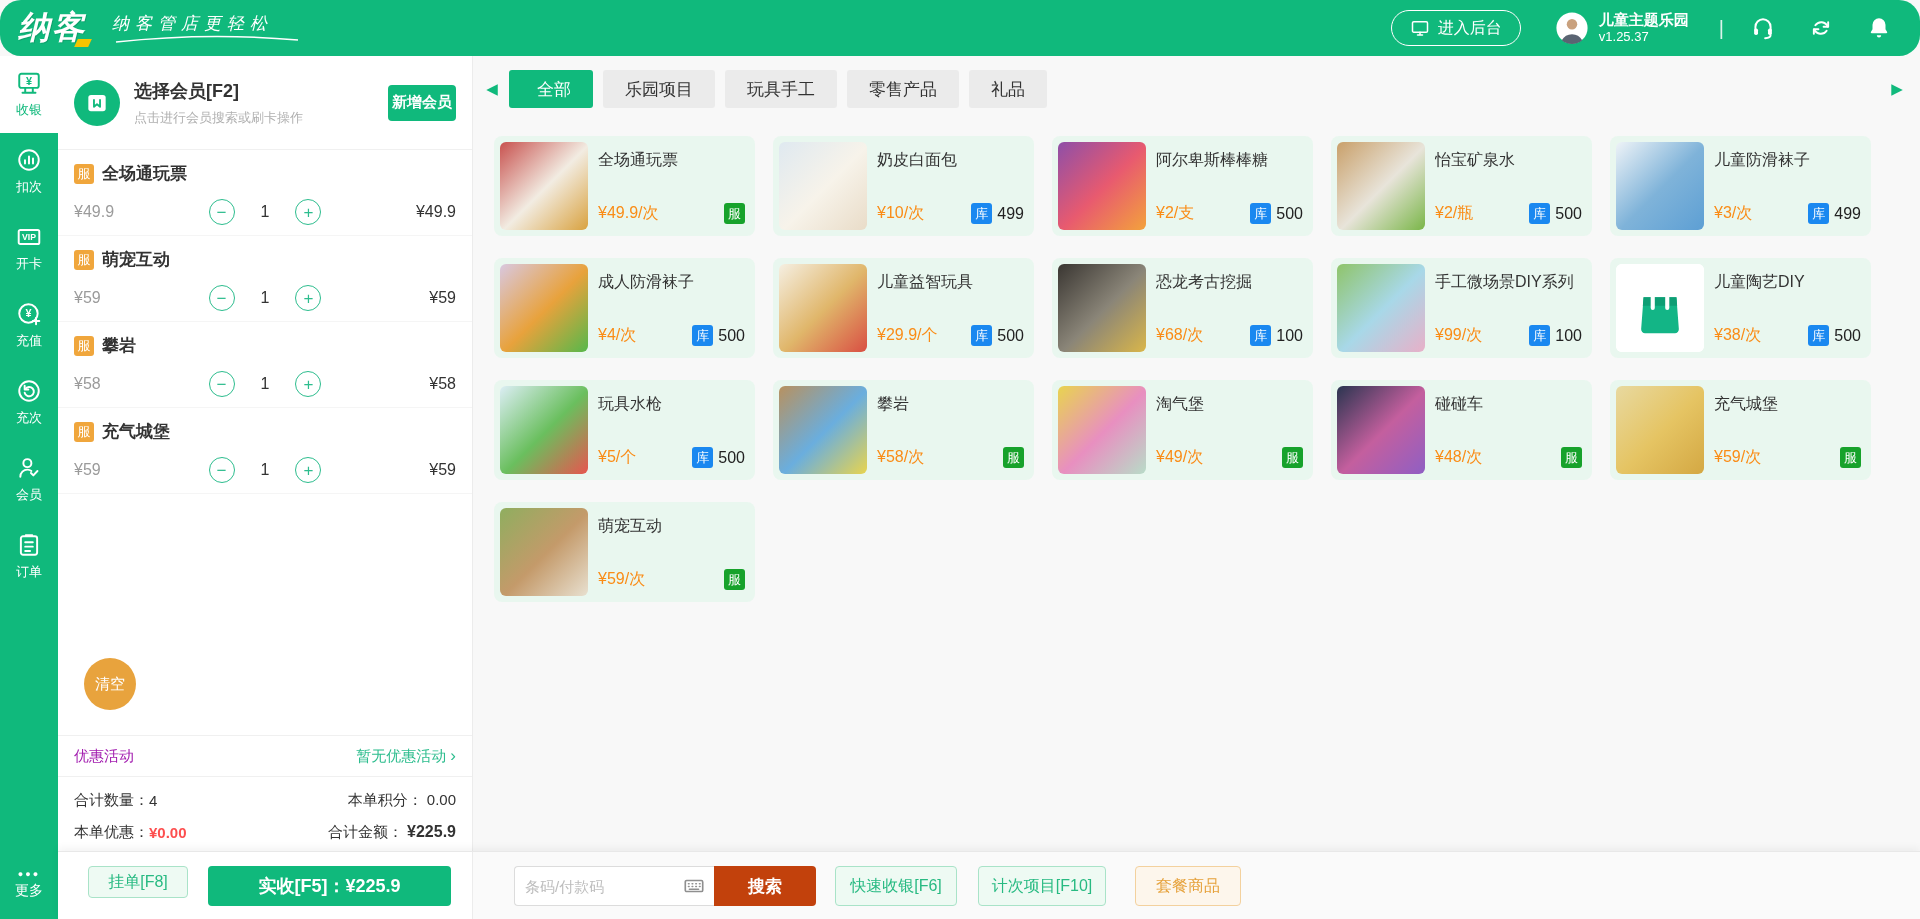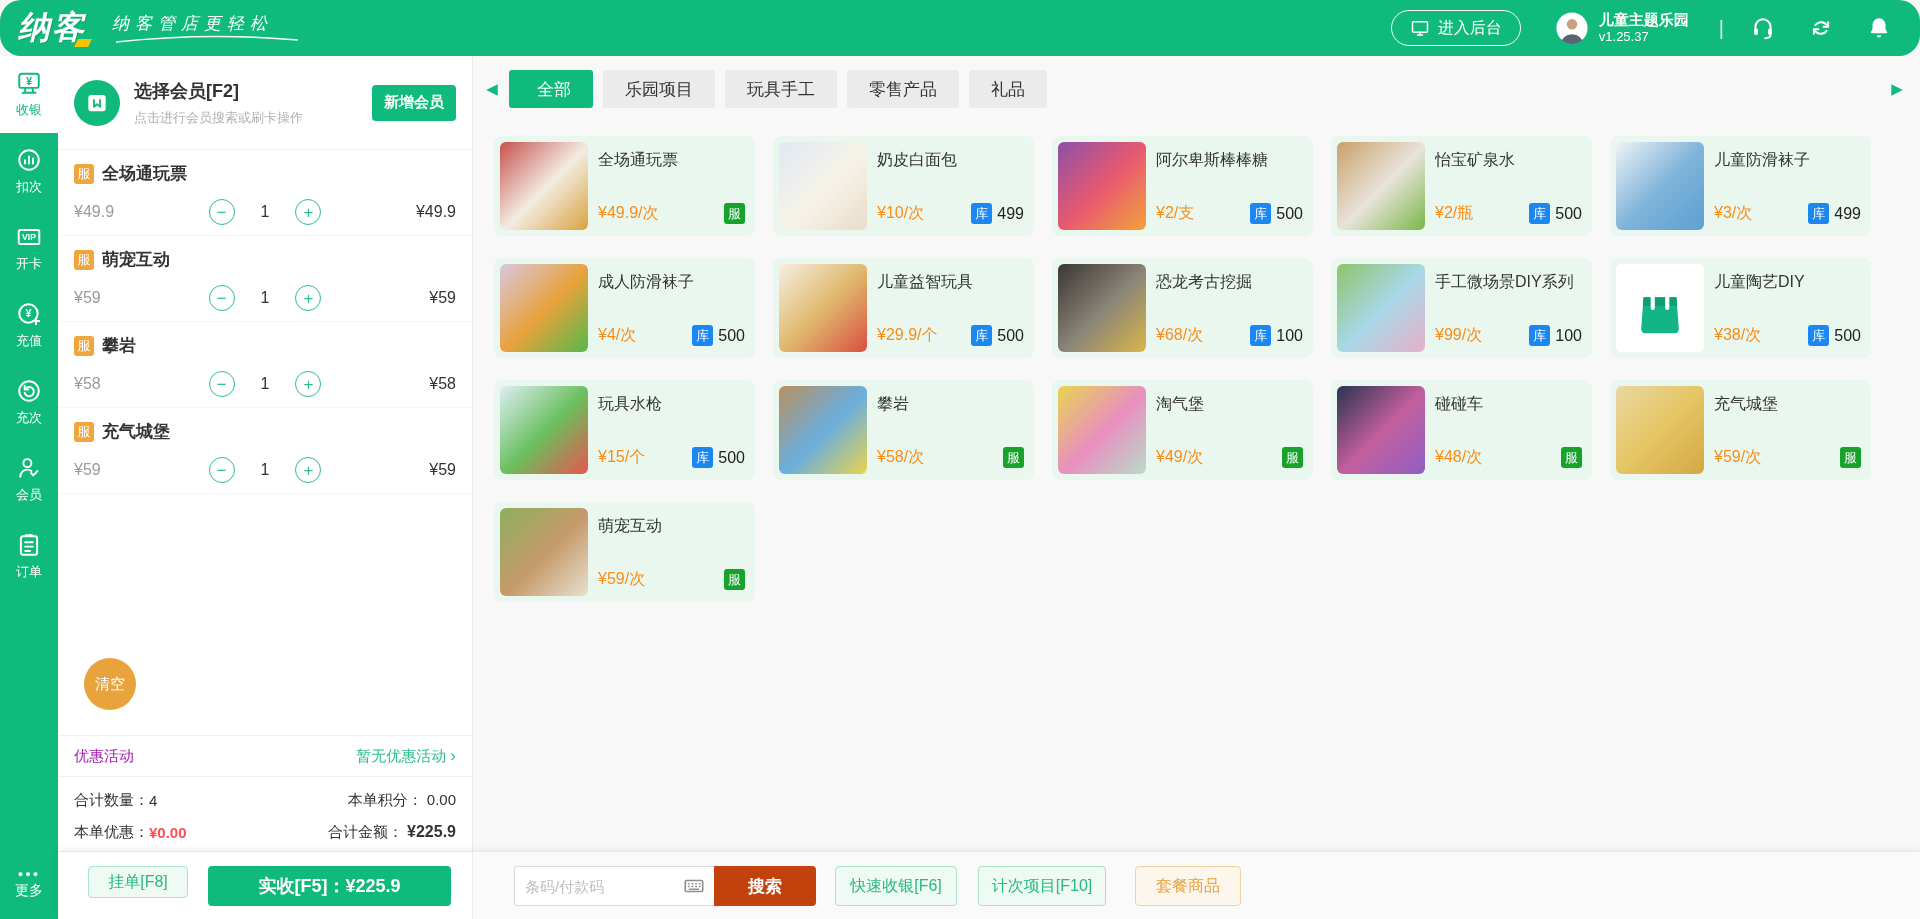--- a/index.html
+++ b/index.html
@@ -44,21 +44,21 @@
   
   .cart { position:absolute; left:58px; top:56px; width:415px; height:795px; background:#fff;
     border-right:1px solid #ececec; z-index:3; }
   .member-head { height:94px; display:flex; align-items:center; padding:0 16px; border-bottom:1px solid #f0f0f0; }
   .member-circle { width:46px; height:46px; border-radius:50%; background:#10b97c; display:flex;
     align-items:center; justify-content:center; cursor:pointer; }
   .member-texts { margin-left:14px; cursor:pointer; }
   .member-title { font-size:18px; font-weight:bold; color:#333; }
   .member-sub { font-size:13px; color:#b0b0b0; margin-top:6px; }
   .add-member-btn { margin-left:auto; background:#10b97c; color:#fff; border:none; border-radius:4px;
-    height:36px; padding:0 12px; font-size:15px; font-weight:bold; cursor:pointer; }
+    height:36px; padding:0 4px; font-size:15px; font-weight:bold; cursor:pointer; }
 
   .c-items { }
   .c-item { padding:12px 16px 10px 16px; border-bottom:1px solid #f5f5f5; }
   .c-name-row { display:flex; align-items:center; gap:8px; }
   .c-badge { width:20px; height:20px; background:#f0a63c; color:#fff; font-size:13px; border-radius:3px;
     display:flex; align-items:center; justify-content:center; flex:none; }
   .c-name { font-size:17px; font-weight:bold; color:#333; }
   .c-ctrl-row { display:flex; align-items:center; margin-top:14px; }
   .c-price { font-size:16px; color:#9b9b9b; width:96px; }
   .c-qty-group { display:flex; align-items:center; gap:26px; margin:0 auto; }
@@ -522,21 +522,21 @@
        <span class="p-stock">500</span>
             </span>
       </div>
     </div>
       </div>
       <div class="p-card">
     <div class="p-img" style="background: linear-gradient(135deg, rgb(220, 238, 245) 0%, rgb(106, 191, 94) 52%, rgb(232, 85, 79) 100%);"></div>
     <div class="p-body">
       <div class="p-name">玩具水枪</div>
       <div class="p-bottom">
-        <span class="p-price">¥15/个</span>
+        <span class="p-price">¥5/个</span>
         <span class="p-badges">
               <span class="p-badge stk">库</span>
        <span class="p-stock">500</span>
             </span>
       </div>
     </div>
       </div>
       <div class="p-card">
     <div class="p-img" style="background: linear-gradient(135deg, rgb(184, 145, 95) 0%, rgb(106, 174, 222) 52%, rgb(232, 212, 79) 100%);"></div>
     <div class="p-body">

